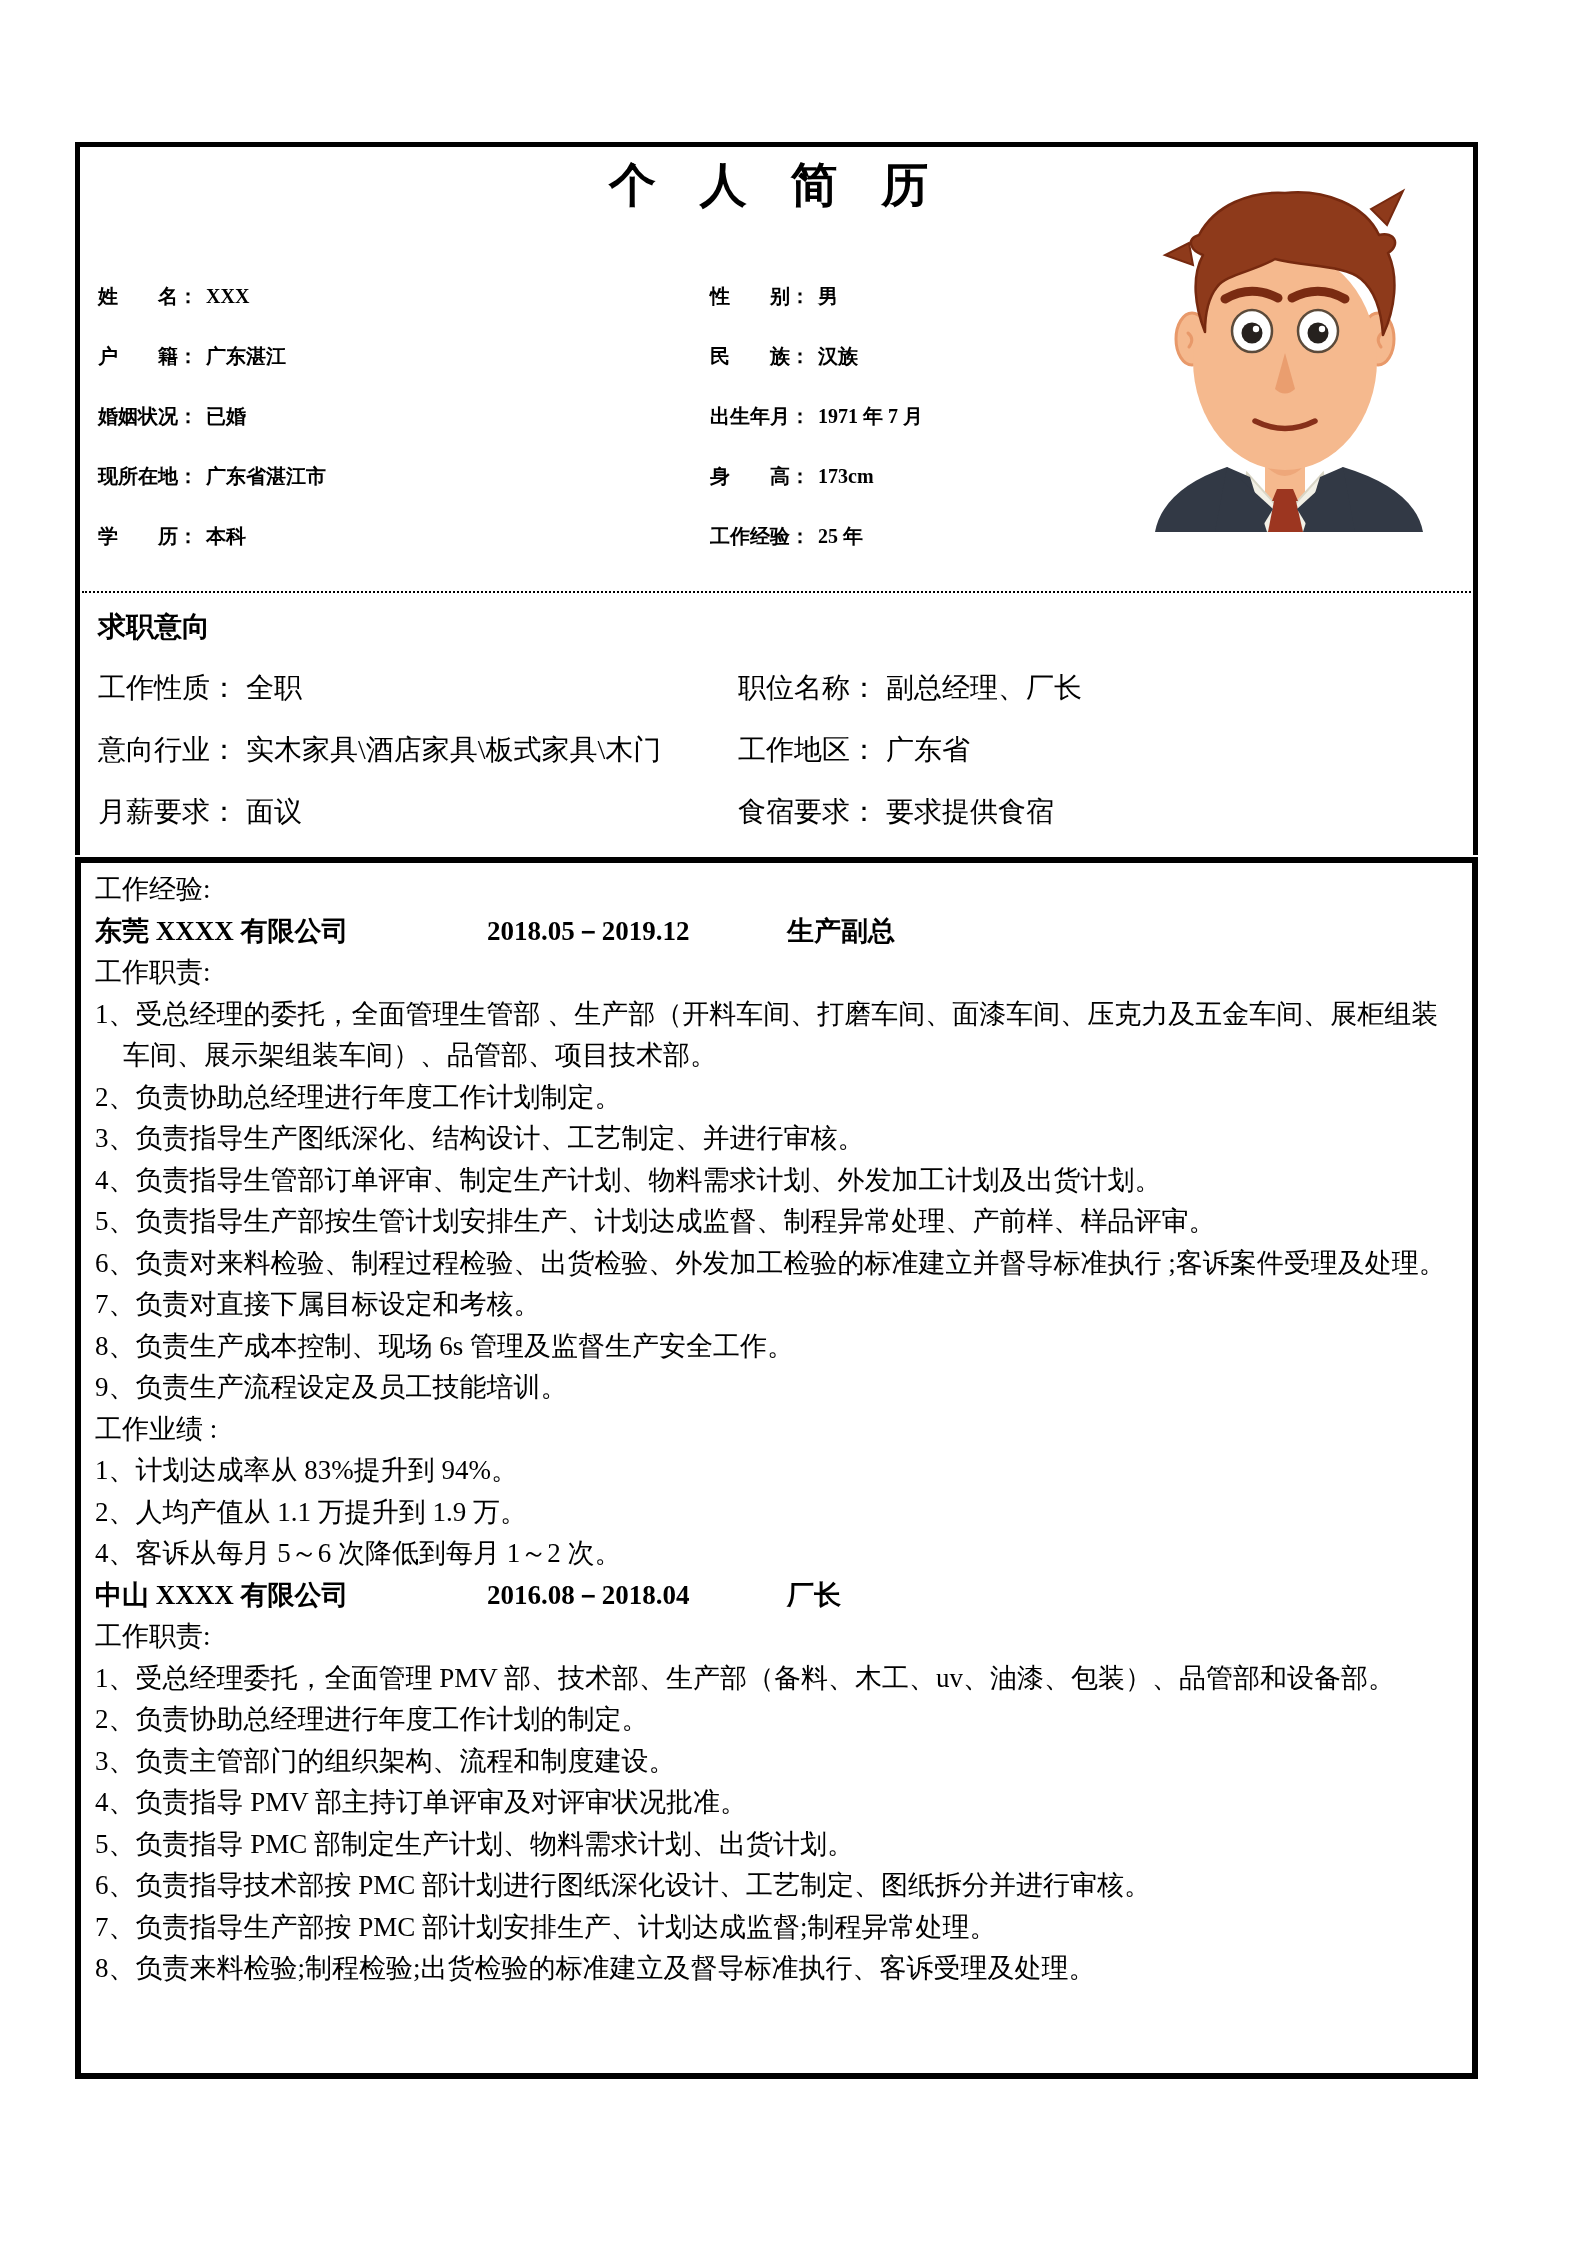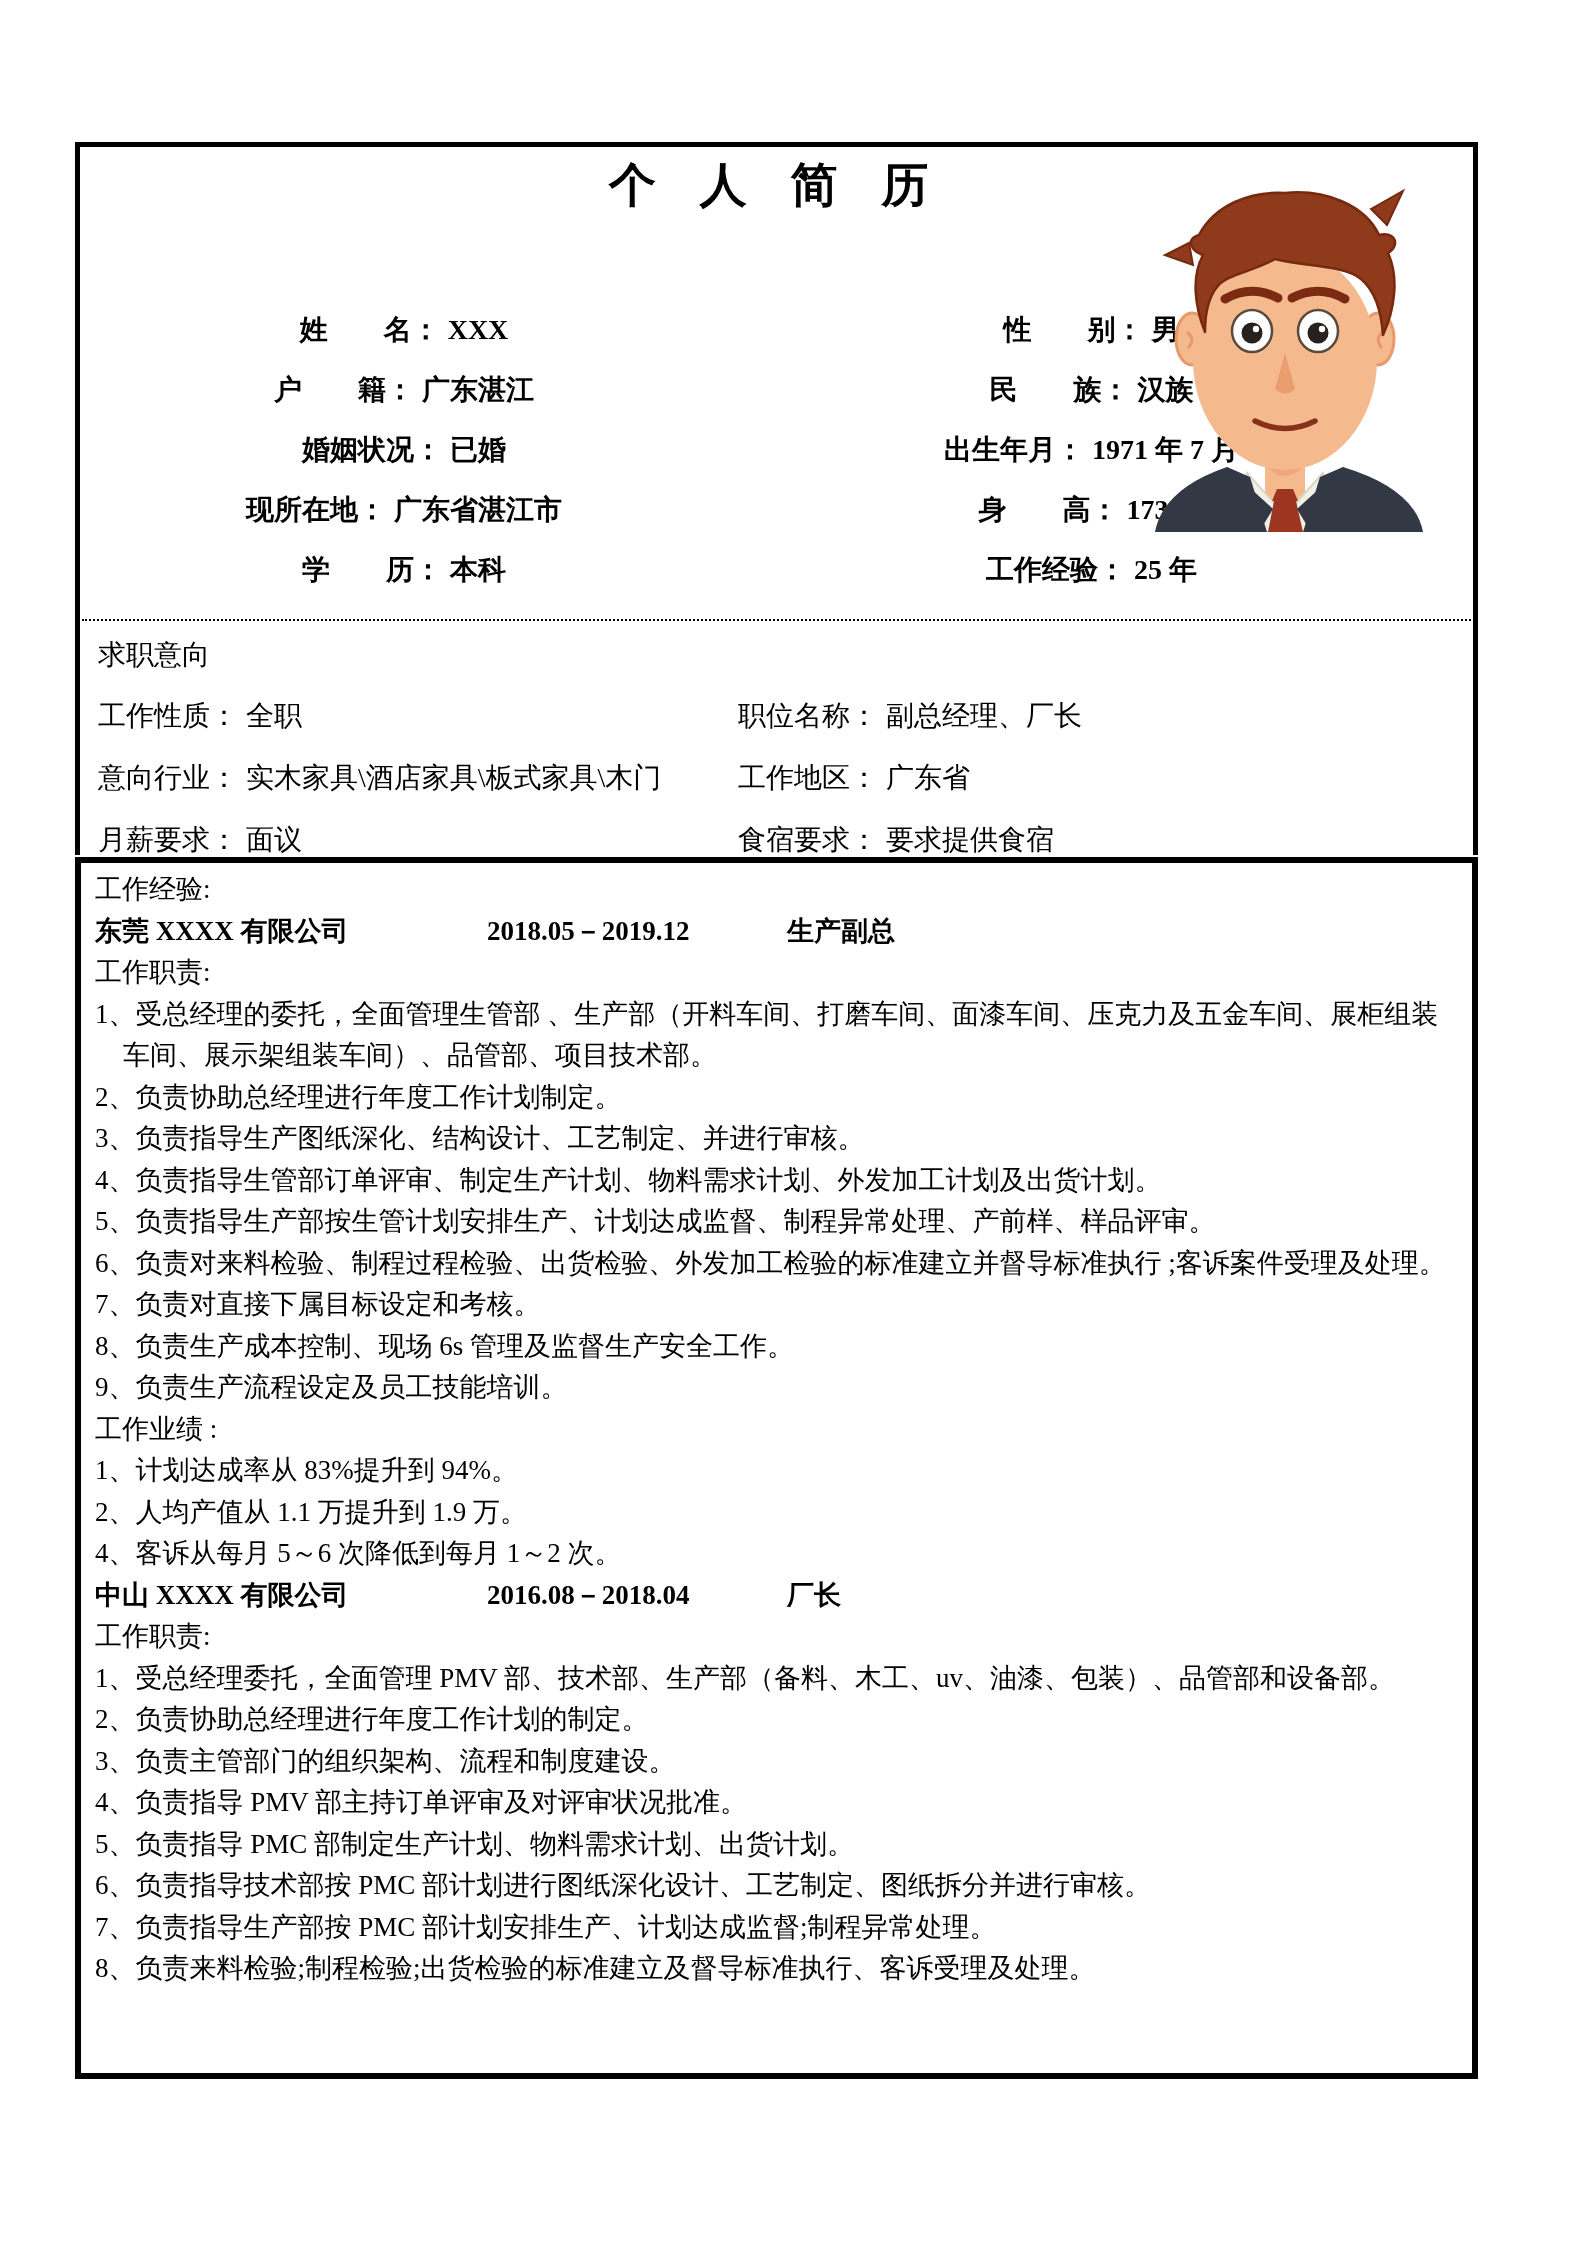--- a/index.html
+++ b/index.html
@@ -7,29 +7,29 @@
     width:1587px;height:2245px;background:#ffffff;position:relative;
     font-family:"Liberation Serif","DejaVu Serif",serif;color:#000;
   }
   .box{position:absolute;box-sizing:border-box;background:#fff;}
   .box1{left:75px;top:142px;width:1403px;height:713px;border:5px solid var(--border);border-bottom:none;}
   .box2{left:75px;top:857px;width:1403px;height:1222px;border:6px solid var(--border);padding:6px 14px 8px 14px;}
   .title{
     text-align:center;font-size:47px;font-weight:bold;letter-spacing:16px;
     margin:8px 0 0 0;line-height:60px;
   }
-  .profile{margin:96px 0 0 18px;font-size:28px;font-weight:bold;text-align:center;}
+  .profile{margin:68px 0 0 18px;font-size:20px;font-weight:bold;}
   .profile .row{display:flex;height:60px;align-items:flex-start;}
   .pl{width:612px;flex:0 0 612px;}
   .pr{flex:1;}
   .val{margin-left:8px;}
   .avatar{position:absolute;top:0px;right:50px;width:268px;height:385px;overflow:hidden;}
   .sep{border-top:2px dotted #000;margin:8px 2px 0 2px;height:0;}
   .intent{margin:14px 0 0 18px;font-size:28px;}
-  .intent .h{font-weight:normal;line-height:40px;margin:0 12px 22px 0;}
+  .intent .h{font-weight:bold;line-height:40px;margin:0 12px 22px 0;}
   .intent .row{display:flex;height:62px;align-items:flex-start;}
   .il{width:640px;flex:0 0 640px;}
   .ir{flex:1;}
   .box2 p{margin:0;font-size:27px;line-height:41.5px;}
   .company{display:grid;grid-template-columns:392px 300px auto;font-weight:bold;font-size:27px;line-height:41.5px;}
   .duty,.ach{padding-left:28px;text-indent:-28px;}
   [data-name="company-name"]{white-space:nowrap;}
 </style>
 </head>
 <body>

